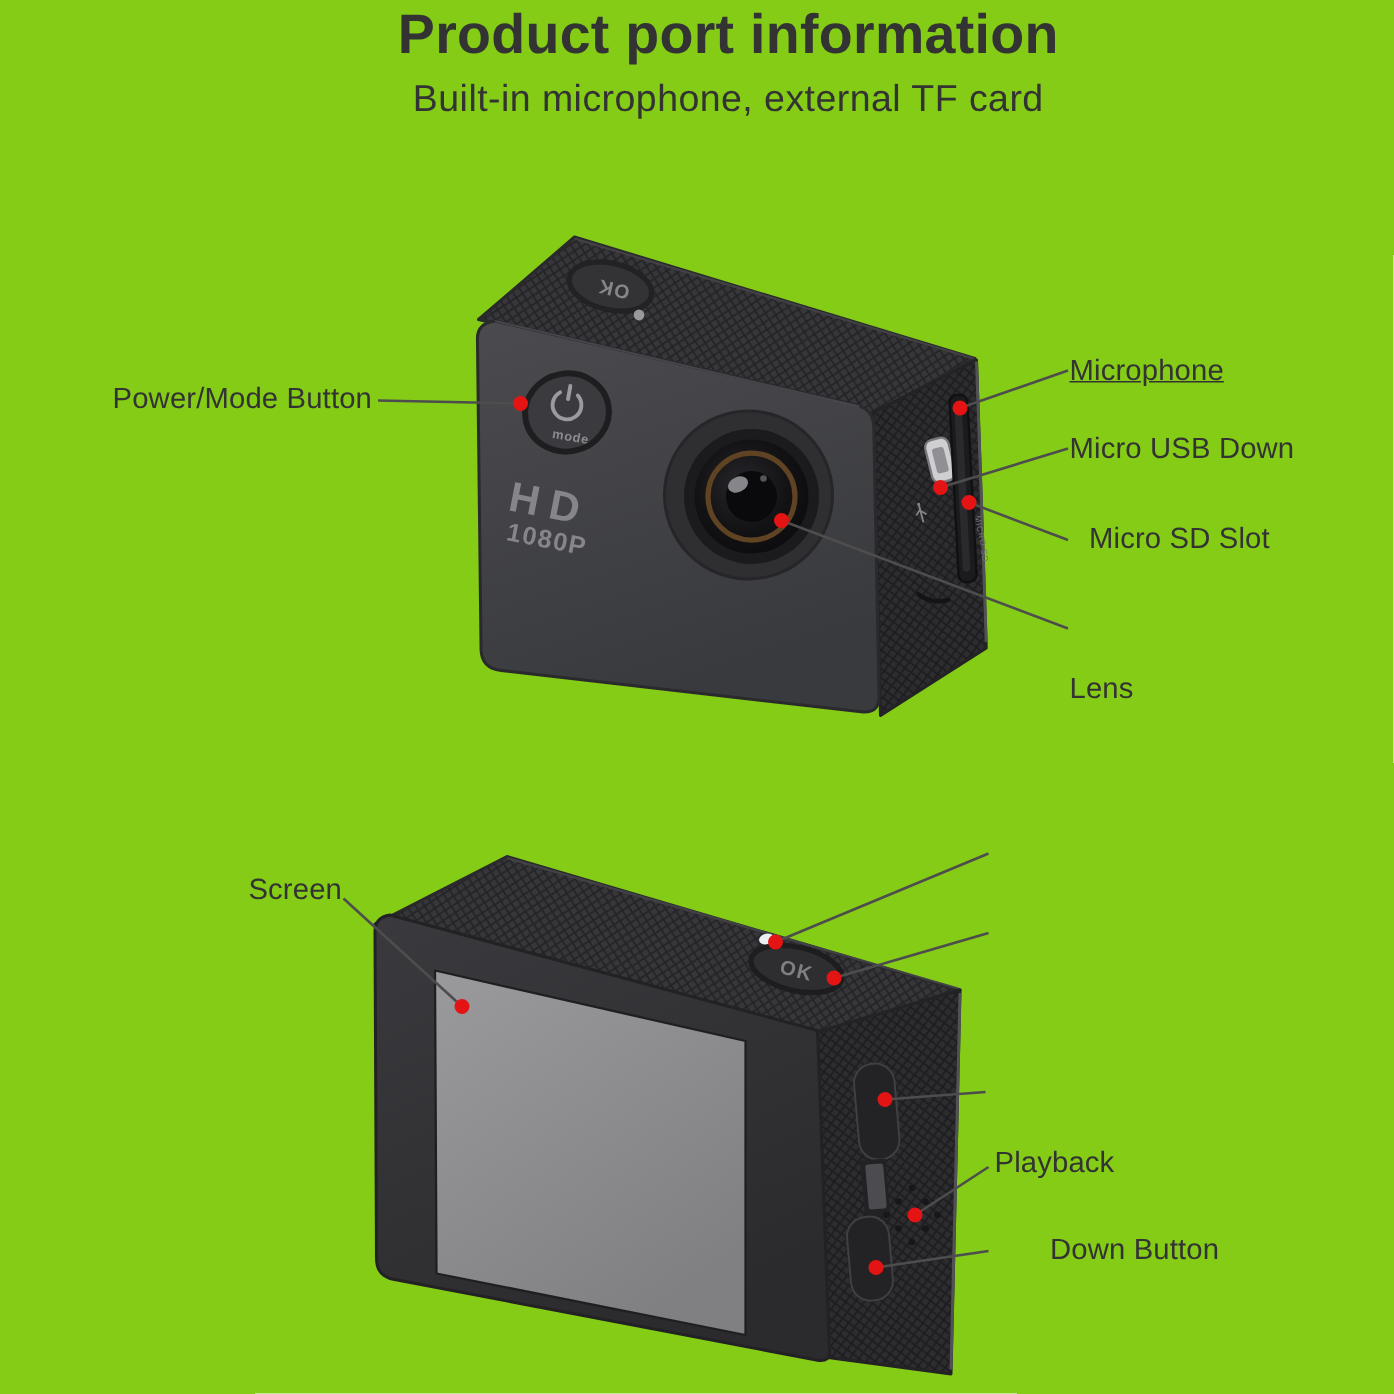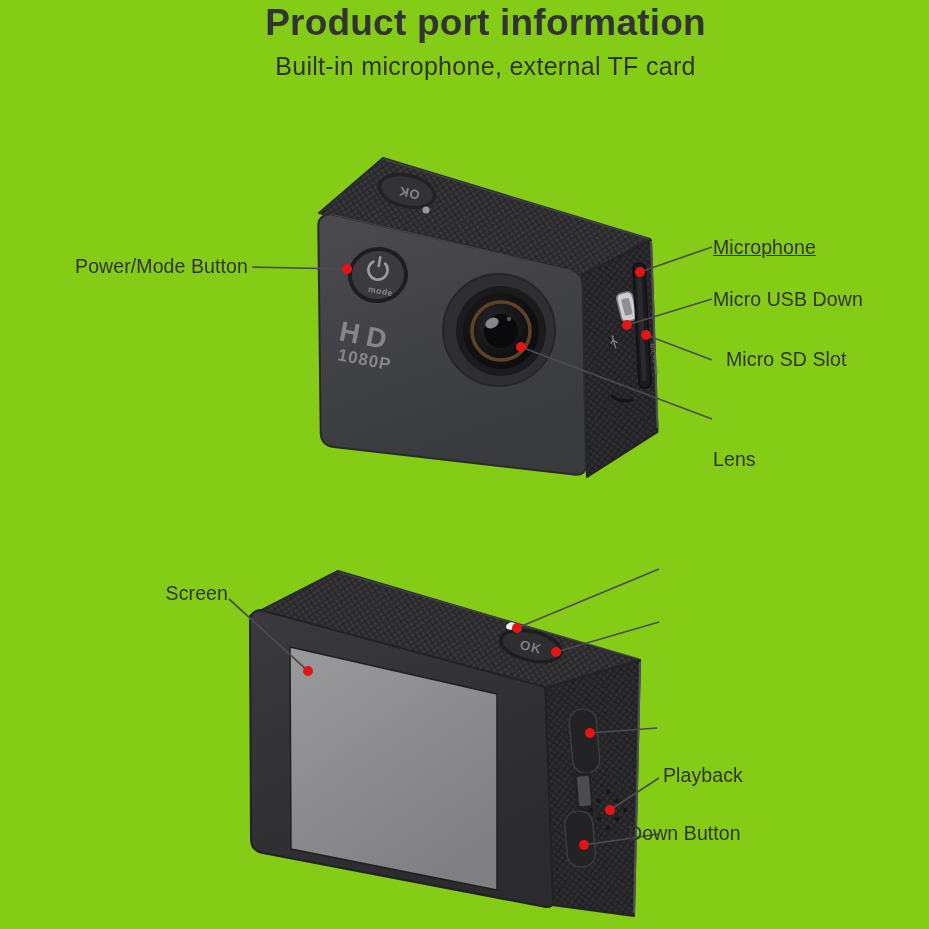--- a/index.html
+++ b/index.html
@@ -184,15 +184,15 @@
   </svg>
 
   <div class="callout left-col" style="right:681px;top:255px;">Power/Mode Button</div>
   <div class="callout right-col" style="left:713px;top:236px;text-decoration:underline;">Microphone</div>
   <div class="callout right-col" style="left:713px;top:288px;">Micro USB Down</div>
   <div class="callout right-col" style="left:726px;top:348px;">Micro SD Slot</div>
   <div class="callout right-col" style="left:713px;top:408px;margin-top:40px;">Lens</div>
 
   <div class="callout left-col" style="right:701px;top:582px;">Screen</div>
   <div class="callout right-col" style="left:663px;top:764px;">Playback</div>
-  <div class="callout right-col" style="left:628px;top:822px;">Down Button</div>
+  <div class="callout right-col" style="left:700px;top:822px;">Down Button</div>
 
 </div>
 
 </body></html>

